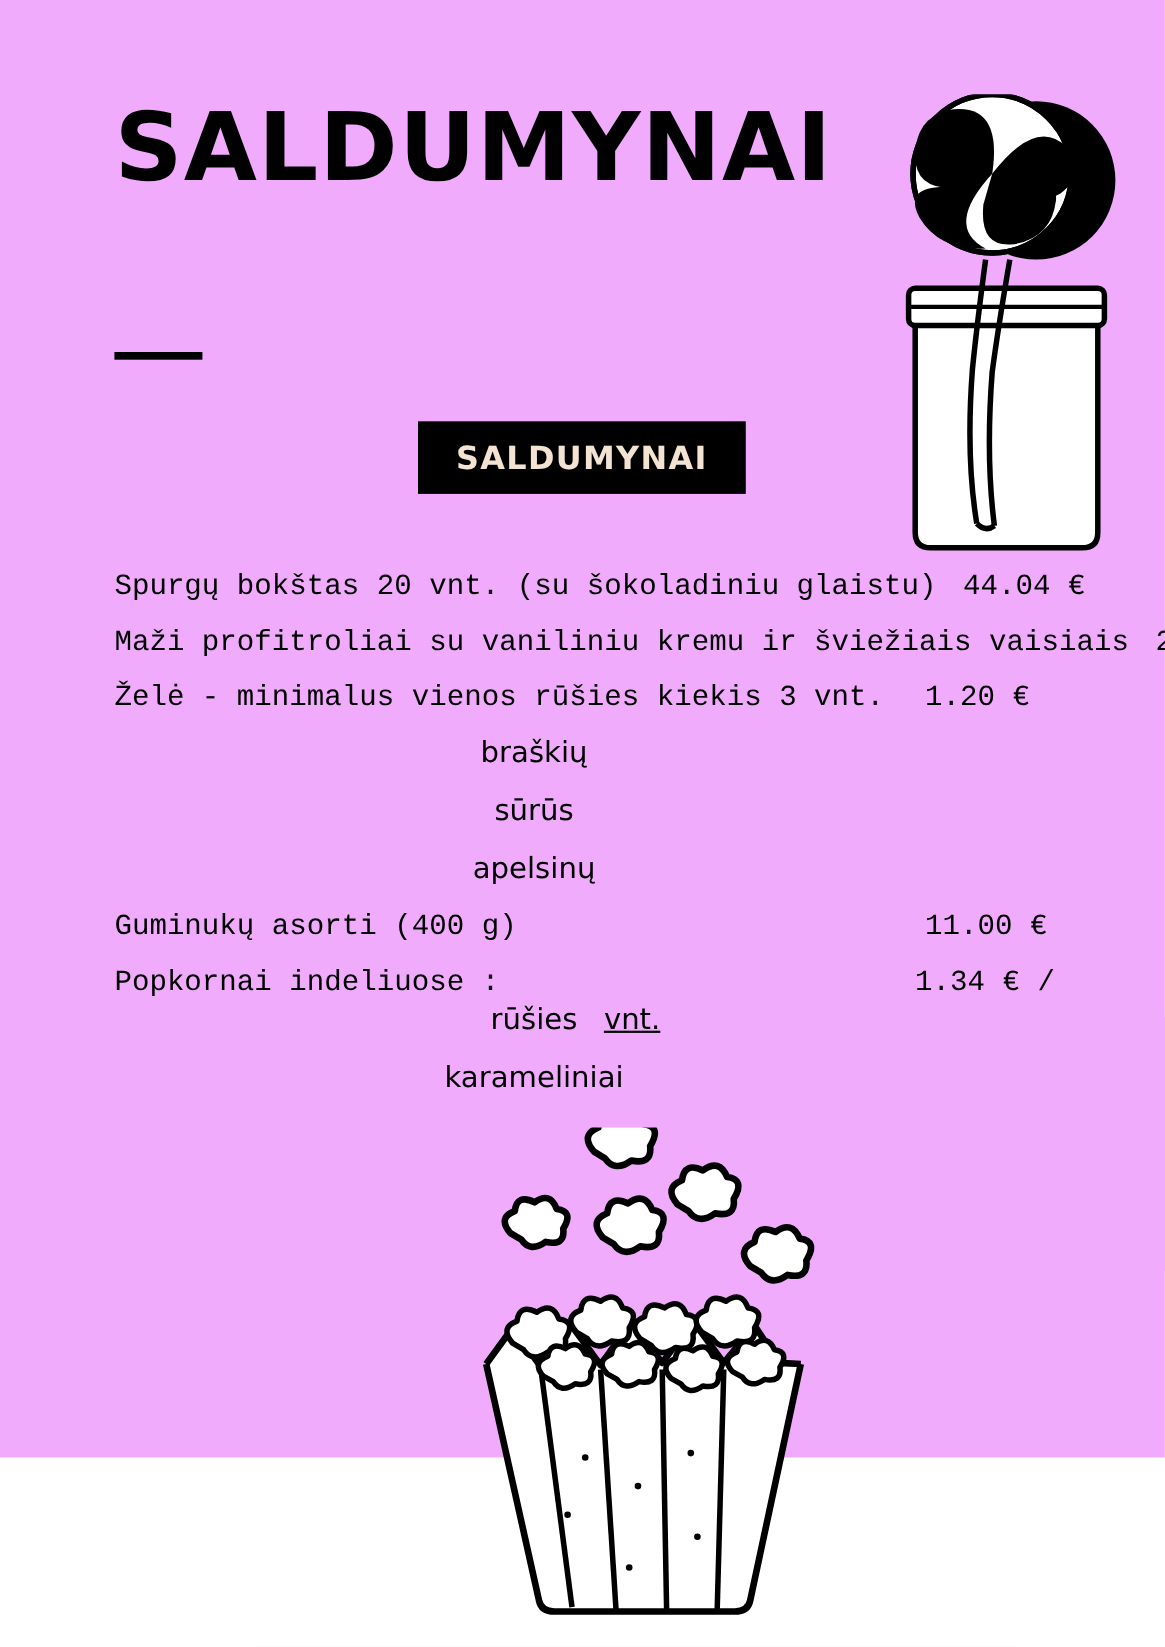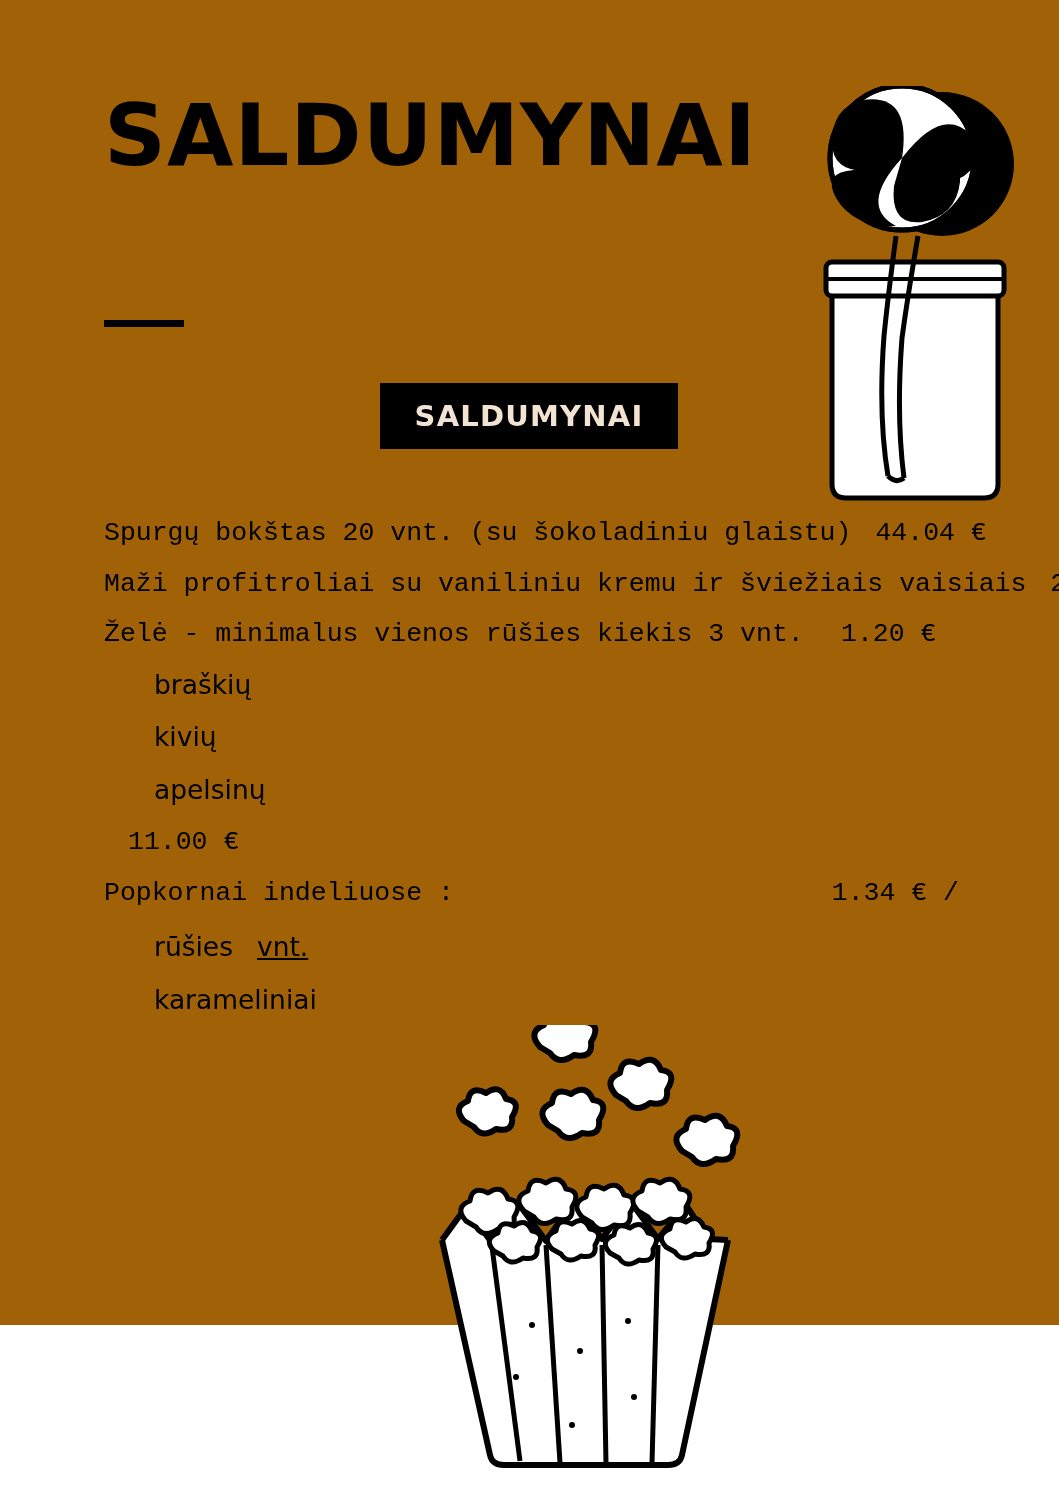--- a/index.html
+++ b/index.html
@@ -14,21 +14,21 @@
     position: relative;
     font-family: "DejaVu Sans", "Liberation Sans", sans-serif;
     color: #000000;
     overflow: hidden;
   }
 
   .page {
     position: relative;
     width: 1059px;
     height: 1325px;
-    background: #a16207;
+    background: #f0abfc;
   }
 
   
   .title {
     position: absolute;
     left: 104px;
     top: 92px;
     font-size: 86px;
     font-weight: 800;
     letter-spacing: 1px;
@@ -104,35 +104,35 @@
   .menu-row .price {
     white-space: nowrap;
     text-align: left;
     min-width: 118px;
     margin-left: 24px;
   }
 
   .sub-row {
     display: flex;
     align-items: baseline;
-    justify-content: flex-start;
+    justify-content: center;
     font-size: 26.5px;
     line-height: 1.0;
     margin-bottom: 26px;
     padding-left: 50px;
   }
   .sub-row .name { white-space: nowrap; }
   .sub-row .price {
     white-space: nowrap;
     min-width: 118px;
     margin-left: 24px;
     text-decoration: underline;
   }
 
-  .tight { margin-bottom: 28px; }
+  .tight { margin-bottom: 8px; }
 </style>
 </head>
 <body>
 
 <div class="page">
 
   <div class="title">SALDUMYNAI</div>
 
   <div class="rule"></div>
 
@@ -179,31 +179,32 @@
       <span class="name">Želė - minimalus vienos rūšies kiekis 3 vnt.</span>
       <span class="price">1.20 €</span>
     </div>
 
     <div class="sub-row">
       <span class="name">braškių</span>
       <span class="price"></span>
     </div>
 
     <div class="sub-row">
-      <span class="name">kivių</span>
+      <span class="name">sūrūs</span>
       <span class="price"></span>
     </div>
 
     <div class="sub-row">
       <span class="name">apelsinų</span>
       <span class="price"></span>
     </div>
 
 
     <div class="menu-row">
+      <span class="name">Guminukų asorti (400 g)</span>
       <span class="price">11.00 €</span>
     </div>
 
     <div class="menu-row tight">
       <span class="name">Popkornai indeliuose :</span>
       <span class="price">1.34 € /</span>
     </div>
 
     <div class="sub-row">
       <span class="name">rūšies</span>

